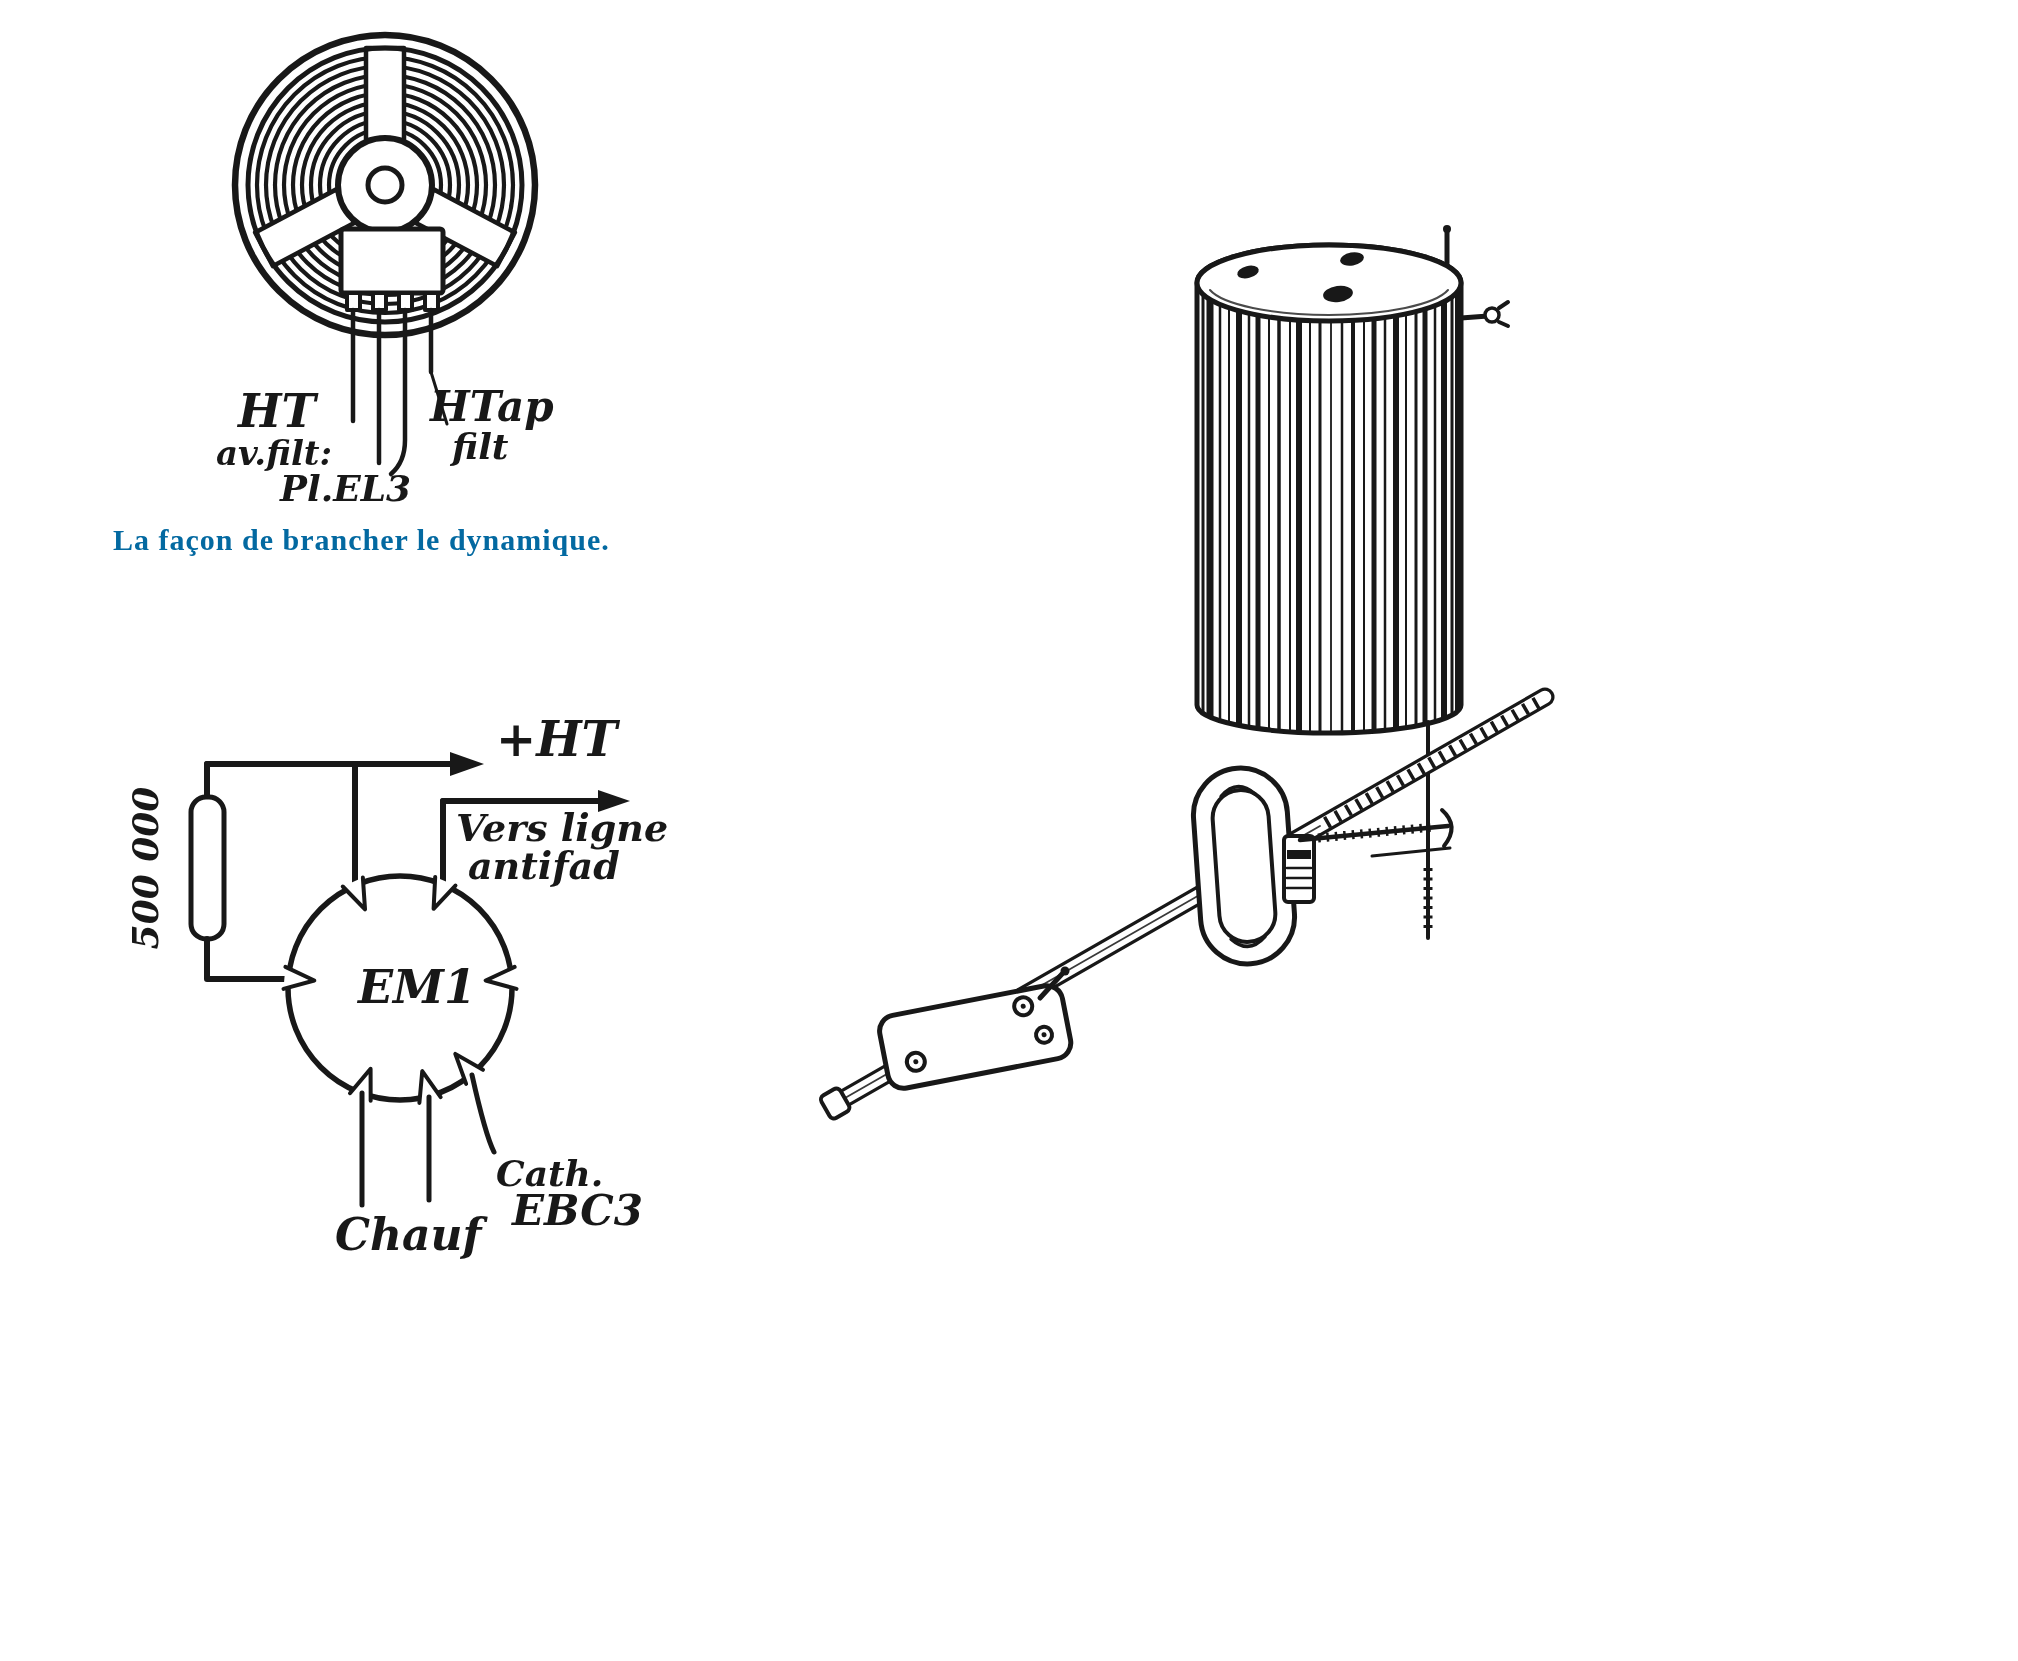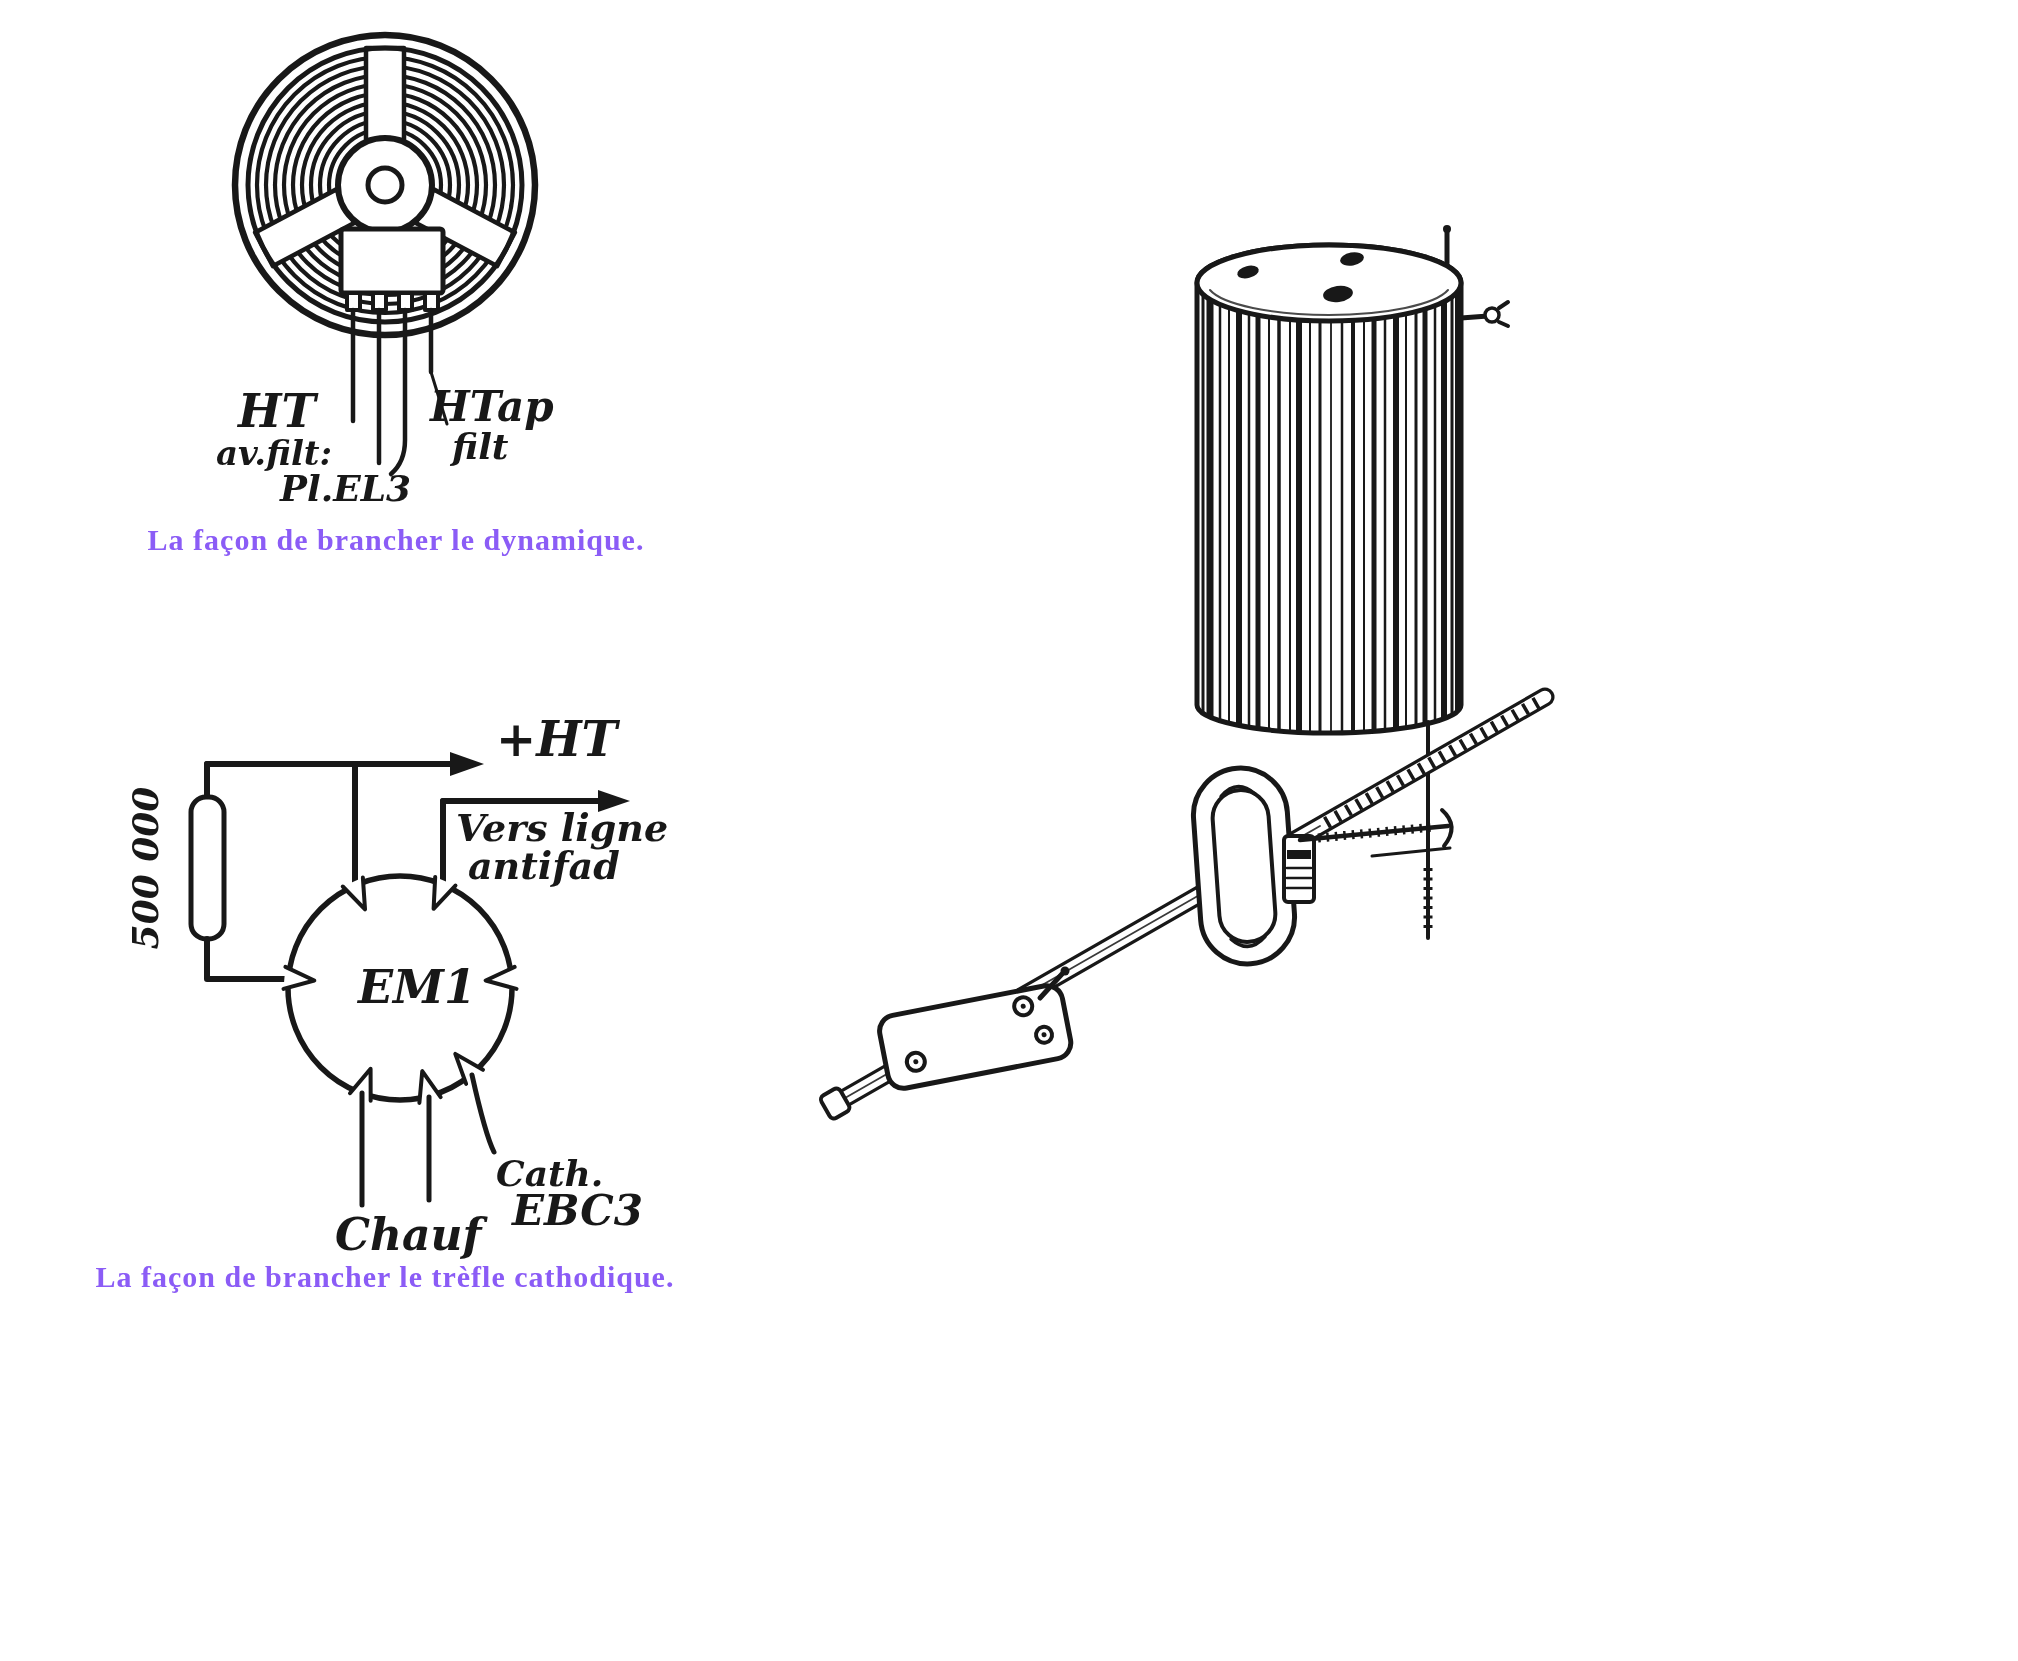--- a/index.html
+++ b/index.html
@@ -8,21 +8,21 @@
     position:relative; width:1826px; height:1661px;
     background:#ffffff; overflow:hidden;
     font-family:"Liberation Serif", serif;
     color:#181818;
   }
   .figure-svg { position:absolute; display:block; }
   .caption {
     position:absolute;
     font-family:"Liberation Serif", serif;
     font-weight:700; font-size:30px; letter-spacing:1px;
-    text-align:center; color:#8b5cf6; line-height:1.15;
+    color:#0369a1; line-height:1.15;
   }
   .hand {
     font-family:"DejaVu Serif", serif;
     font-style:italic; font-weight:700;
     fill:#181818;
   }
 </style>
 </head>
 <body>
 
@@ -144,21 +144,20 @@
     <text class="hand" x="496" y="756" font-size="48">+HT</text>
     <text class="hand" x="456" y="841" font-size="38">Vers ligne</text>
     <text class="hand" x="468" y="879" font-size="38">antifad</text>
     <text class="hand" transform="rotate(-90 158 868)" x="158" y="868" text-anchor="middle" font-size="36">500 000</text>
     <text class="hand" x="358" y="1003" font-size="46">EM1</text>
     <text class="hand" x="335" y="1250" font-size="44">Chauf</text>
     <text class="hand" x="496" y="1186" font-size="36">Cath.</text>
     <text class="hand" x="512" y="1225" font-size="42">EBC3</text>
   </svg>
 
-  <div class="caption" style="left:55px; top:1260px; width:660px;">La façon de brancher le trèfle cathodique.</div>
 
   <svg class="figure-svg" style="left:780px; top:220px; width:822px; height:922px;" viewBox="780 220 822 922">
     <defs>
       <clipPath id="cylclip" clipPathUnits="userSpaceOnUse">
         <path d="M1197,283 V705 a132,28 0 0 0 264,0 V283 a132,38 0 0 0 -264,0 Z"></path>
       </clipPath>
     </defs>
     <g stroke="#181818" fill="none" stroke-linecap="round" stroke-linejoin="round">
 
       <g>

